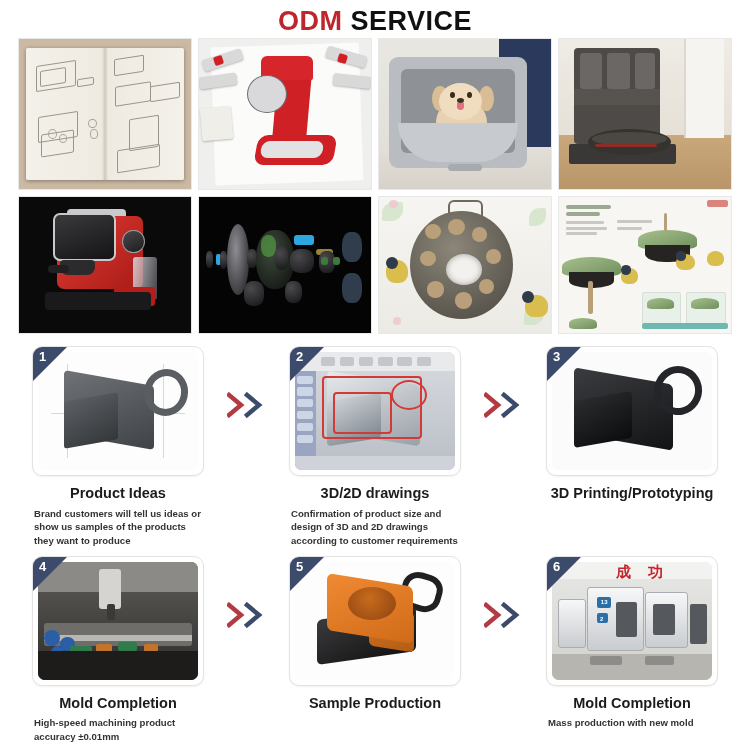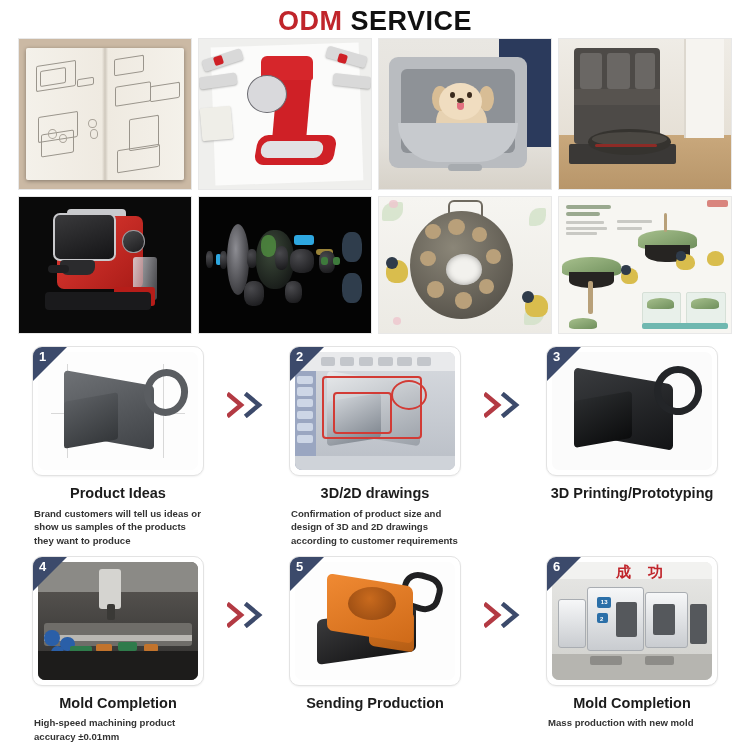--- a/index.html
+++ b/index.html
@@ -563,21 +563,21 @@
           <span class="badge-num">5</span>
           <div class="art">
             <div class="sp-bg"></div>
             <div class="sp-strap"></div>
             <div class="sp-black"></div>
             <div class="sp-obody"></div>
             <div class="sp-orange"></div>
             <div class="sp-hole"></div>
           </div>
         </div>
-        <div class="step-title">Sending Production</div>
+        <div class="step-title">Sample Production</div>
       </div>
 
       <div class="arrow">
         <span class="chev">
           <svg width="40" height="26" viewBox="0 0 40 26">
             <path d="M2 3 L14 13 L2 23" fill="none" stroke="#b33a43" stroke-width="4.5" stroke-linecap="square"></path>
             <path d="M20 3 L32 13 L20 23" fill="none" stroke="#3c4a6b" stroke-width="4.5" stroke-linecap="square"></path>
           </svg>
         </span>
       </div>

